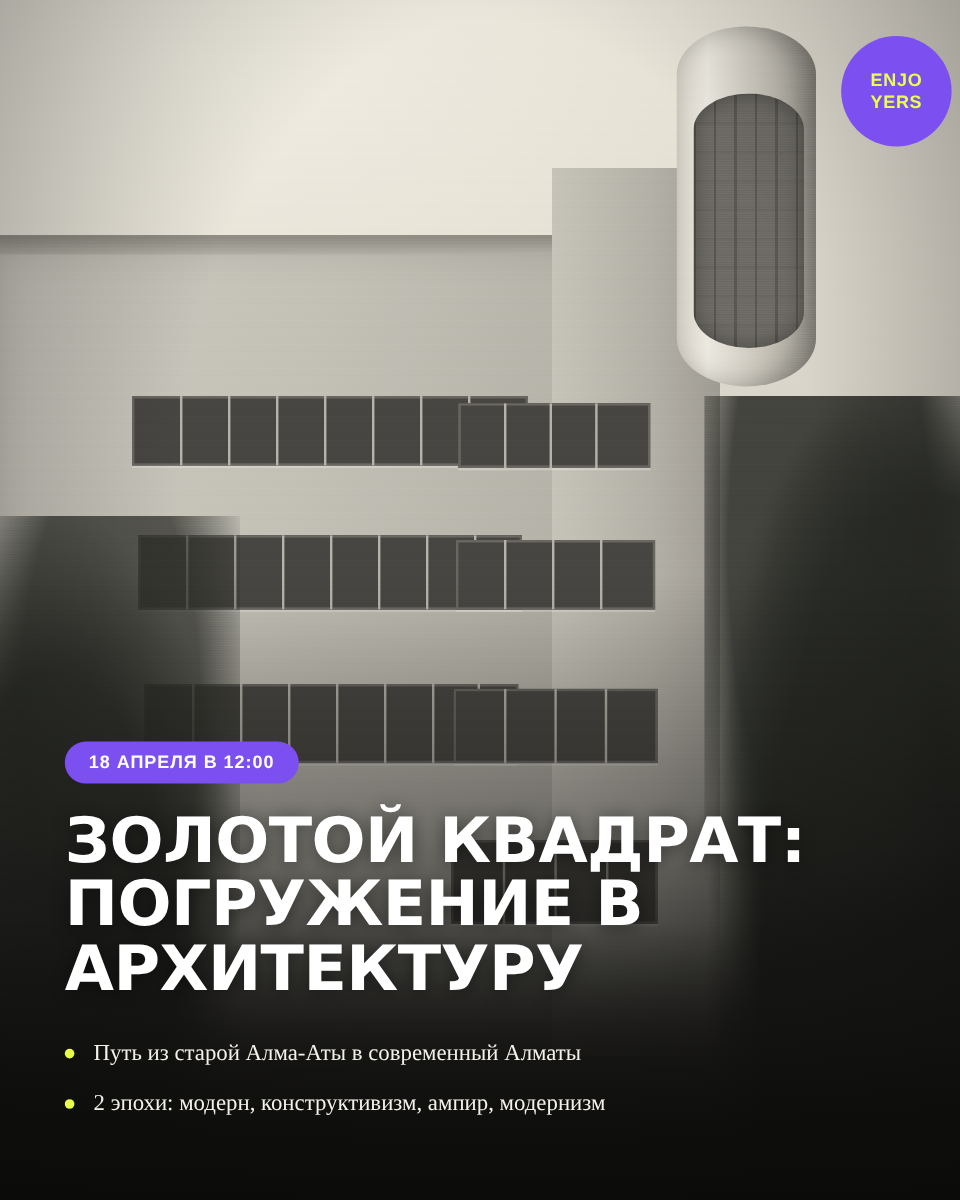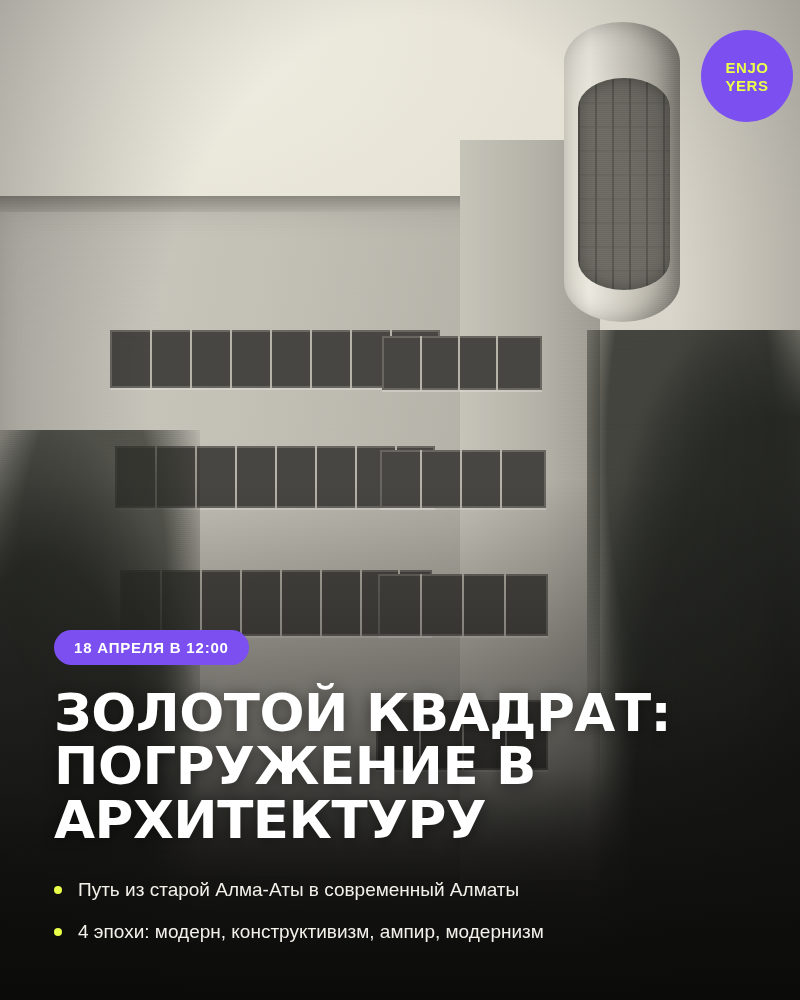--- a/index.html
+++ b/index.html
@@ -136,21 +136,21 @@
     color: #e9ff4a;
     font-size: 15px;
     font-weight: 700;
     letter-spacing: 0.6px;
     line-height: 1;
   }
 
   
   .content {
     position: absolute;
-    left: 54px; right: 40px; bottom: 56px;
+    left: 54px; right: 40px; bottom: 68px;
   }
   .date-pill {
     display: inline-block;
     background: #7b4ff0;
     color: #ffffff;
     font-size: 15px;
     font-weight: 700;
     letter-spacing: 0.8px;
     padding: 9px 20px 9px 20px;
     border-radius: 22px;
@@ -168,21 +168,21 @@
     max-width: 660px;
     text-shadow: 0 2px 14px rgba(0,0,0,0.45);
     transform: scaleX(1.02);
     transform-origin: left center;
   }
   .title .line { display: block; white-space: nowrap; }
   .bullets { list-style: none; margin: 0; padding: 0; }
   .bullets li {
     position: relative;
     color: #f3f1ea;
-    font-family: Liberation Sans, sans-serif;
+    font-family: Liberation Serif, serif;
     font-size: 19px;
     line-height: 1.25;
     padding-left: 24px;
     margin-bottom: 19px;
   }
   .bullets li:last-child { margin-bottom: 0; }
   .bullets li::before {
     content: "";
     position: absolute;
     left: 0; top: 8px;
@@ -270,17 +270,17 @@
     <div class="date-pill">18 АПРЕЛЯ В 12:00</div>
 
     <h1 class="title">
       <span class="line">ЗОЛОТОЙ КВАДРАТ:</span>
       <span class="line">ПОГРУЖЕНИЕ В</span>
       <span class="line">АРХИТЕКТУРУ</span>
     </h1>
 
     <ul class="bullets">
       <li>Путь из старой Алма-Аты в современный Алматы</li>
-      <li>4 эпохи: модерн, конструктивизм, ампир, модернизм</li>
+      <li>2 эпохи: модерн, конструктивизм, ампир, модернизм</li>
     </ul>
   </div>
 
 </div>
 
 </body></html>

